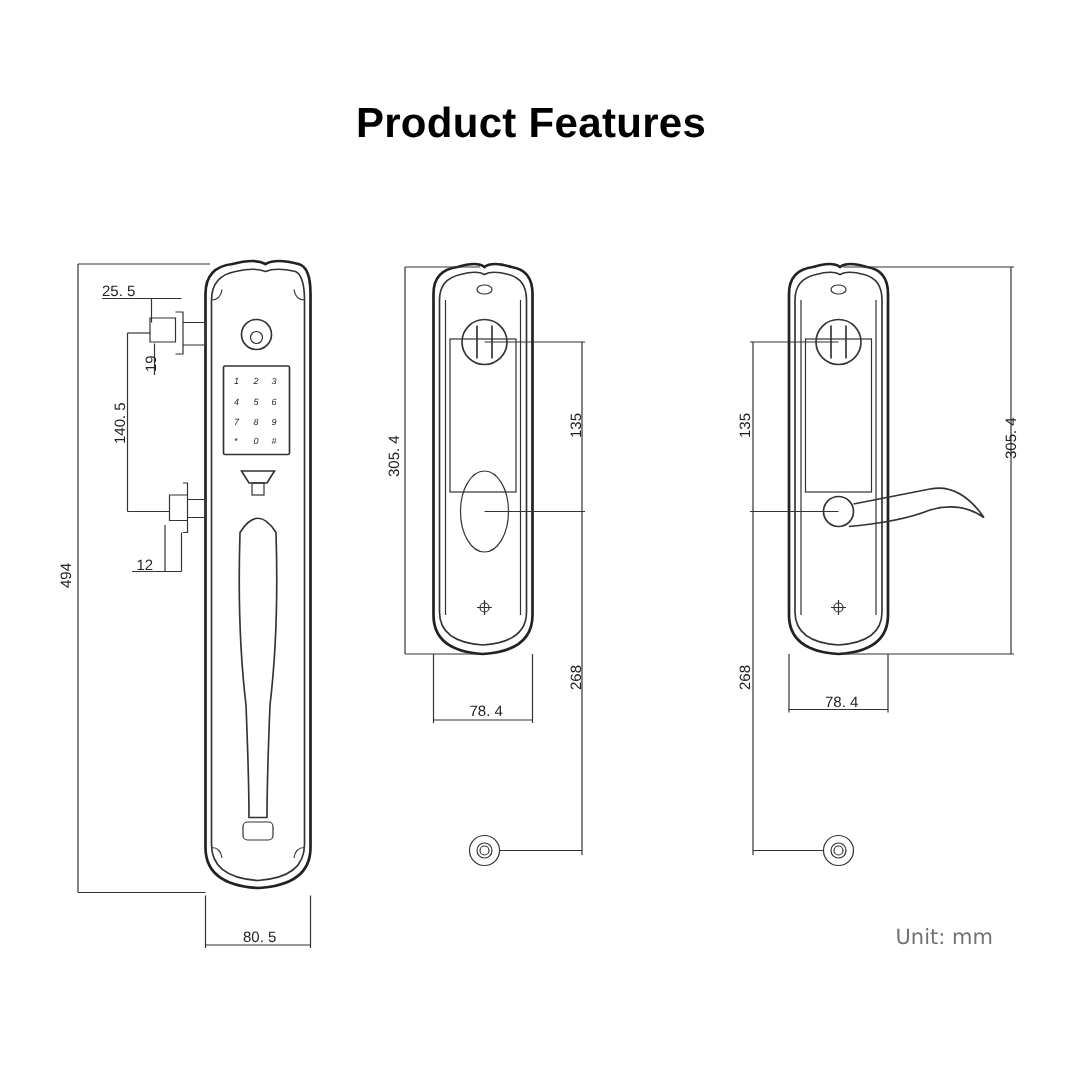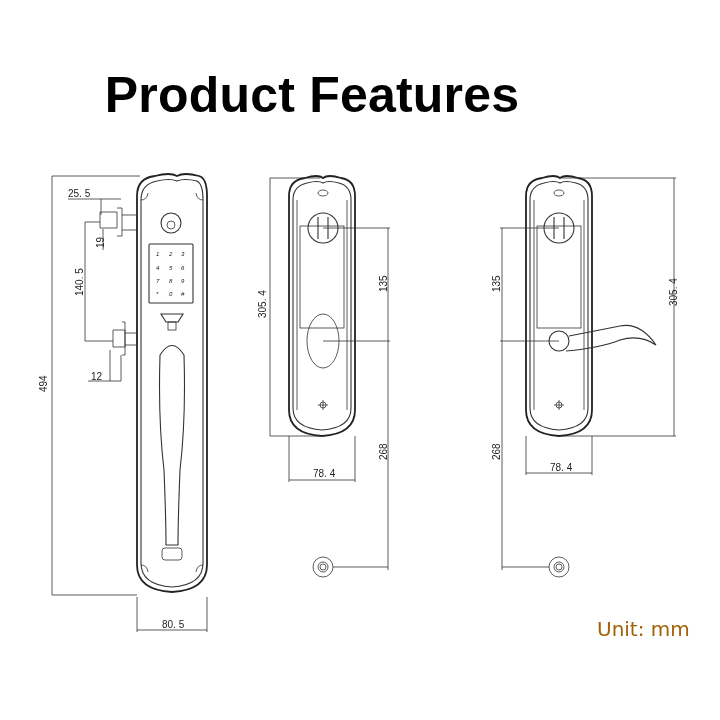--- a/index.html
+++ b/index.html
@@ -1,18 +1,18 @@
 <!DOCTYPE html>
 <html><head>
 <meta charset="utf-8">
 <style>
   html, body { margin:0; padding:0; background:#ffffff; }
   body { width:720px; height:720px; position:relative; overflow:hidden; font-family:"Liberation Sans", sans-serif; }
-  .title { position:absolute; left:0; top:66px; width:624px; text-align:center; font-size:50px; font-weight:bold; color:#000; letter-spacing:0.2px; }
-  .unit { position:absolute; left:597px; top:617px; font-size:20px; color:#a16207; font-family:"DejaVu Sans", sans-serif; }
+  .title { position:absolute; left:0; top:66px; width:624px; text-align:center; font-size:28px; font-weight:bold; color:#000; letter-spacing:0.2px;padding-left:42px; }
+  .unit { position:absolute; left:597px; top:617px; font-size:14px; color:#737373; font-family:"DejaVu Sans", sans-serif; }
   svg { position:absolute; left:0; top:0; }
   .dim { font-family:"Liberation Sans", sans-serif; font-size:10px; fill:#222; }
   .ln { stroke:#333; stroke-width:0.8; fill:none; }
   .thk { stroke:#222; stroke-width:1.8; fill:none; }
   .med { stroke:#333; stroke-width:1.1; fill:none; }
 </style>
 </head>
 <body>
 
 <div class="title">Product Features</div>

